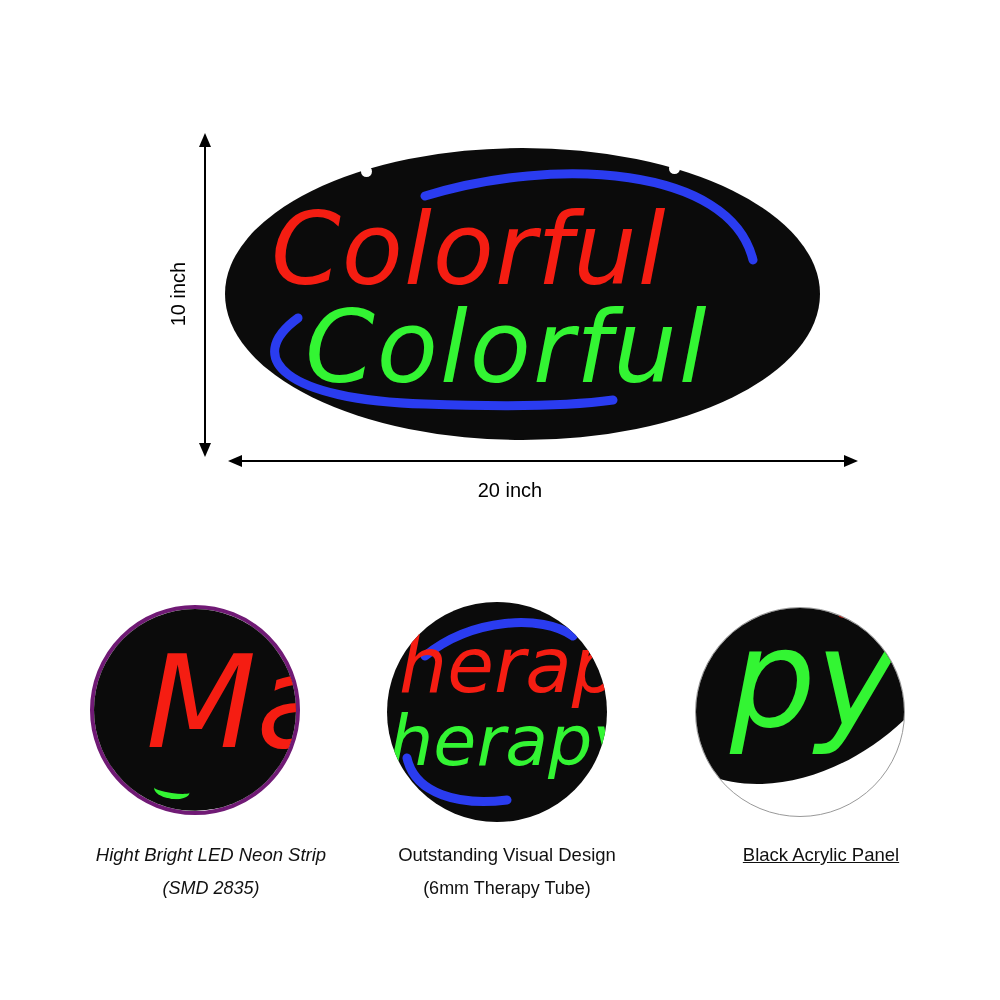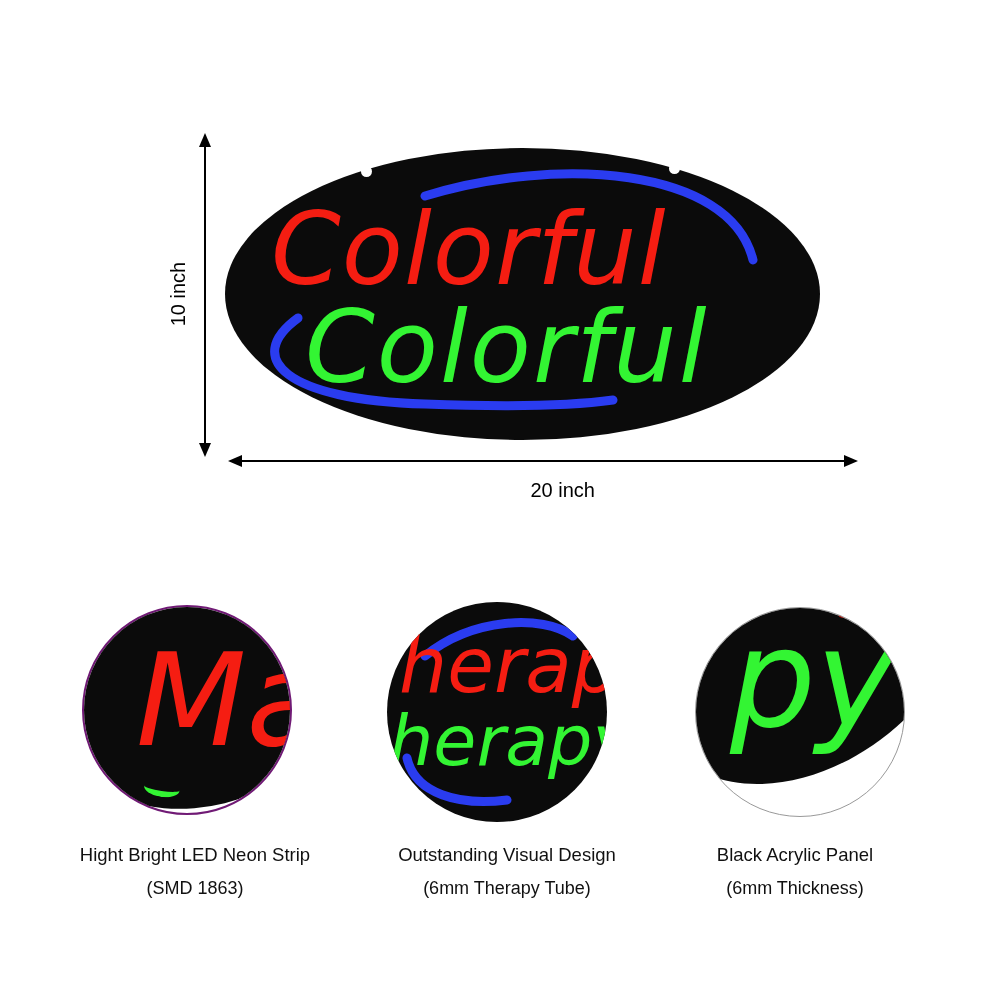--- a/index.html
+++ b/index.html
@@ -25,27 +25,27 @@
   .line2{left:80px;top:150px;font-size:100px;color:var(--green);letter-spacing:2px;}
   .tube{fill:none;stroke:var(--blue);stroke-width:9;stroke-linecap:round;}
 
   
   .dim-arrow{position:absolute;}
   .v-arrow{left:194px;top:131px;}
   .h-arrow{left:226px;top:450px;}
   .dim-line{stroke:#000;stroke-width:2;}
   .dim-head{fill:#000;}
   .dim-label{position:absolute;color:#000;font-size:20px;}
-  .h-label{left:425px;top:479px;width:170px;text-align:right;}
+  .h-label{left:425px;top:479px;width:170px;text-align:center;}
   .v-label{left:133px;top:283px;width:90px;height:22px;text-align:center;
            transform:rotate(-90deg);}
 
   
   .zoom{position:absolute;border-radius:50%;overflow:hidden;}
-  .zoom-1{left:82px;top:605px;width:210px;height:210px;background:#fff;border:2px solid #701a75;}
+  .zoom-1{left:90px;top:605px;width:210px;height:210px;background:#fff;border:4px solid #701a75;}
   .blob1{position:absolute;left:-48px;top:-58px;width:315px;height:258px;
          background:var(--panel);border-radius:50%;transform:rotate(-14deg);}
   .zoom1-text{position:absolute;left:52px;top:30px;font-family:"DejaVu Sans",sans-serif;
               font-style:italic;font-size:128px;line-height:1;color:var(--red);}
   .zoom1-green{position:absolute;left:60px;top:172px;width:36px;height:18px;
                border-bottom:6px solid var(--green);border-radius:50%;transform:rotate(8deg);}
 
   .zoom-2{left:387px;top:602px;width:220px;height:220px;background:var(--panel);}
   .zoom-2 svg{position:absolute;left:0;top:0;}
   .zoom2-red{position:absolute;left:12px;top:26px;font-family:"DejaVu Sans",sans-serif;
@@ -55,23 +55,23 @@
 
   .zoom-3{left:695px;top:607px;width:210px;height:210px;background:#fff;border:1px solid #999;}
   .zoom-3 svg{position:absolute;left:0;top:0;}
   .zoom3-text{position:absolute;left:34px;top:4px;font-family:"DejaVu Sans",sans-serif;
               font-style:italic;font-size:135px;line-height:1;color:var(--green);}
 
   
   .caption{position:absolute;width:310px;text-align:center;color:#111;}
   .caption .t{font-size:18.5px;}
   .caption .s{font-size:18px;margin-top:12px;}
-  .cap-1{left:40px;top:844px;}
+  .cap-1{left:56px;top:844px;font-style:italic;}
   .cap-2{left:352px;top:844px;}
-  .cap-3{left:640px;top:844px;}
+  .cap-3{left:666px;top:844px;text-decoration:underline;}
 </style>
 </head>
 <body>
 
 <div class="page">
 
   <div class="sign">
     <svg width="595" height="292" viewBox="0 0 595 292">
       <path class="tube" d="M 200 48 C 330 8 505 18 528 112"></path>
       <path class="tube" d="M 73 170 C 18 210 60 252 200 256 C 280 259 345 258 388 252"></path>
@@ -114,24 +114,23 @@
   <div class="zoom zoom-3">
     <svg width="210" height="210" viewBox="0 0 210 210">
       <path d="M -6 158 C 55 196 150 172 216 104 L 216 -6 L -6 -6 Z" fill="var(--panel)"></path>
       <path d="M 146 6 C 165 9 180 17 190 28" fill="none" stroke="var(--red)" stroke-width="7" stroke-linecap="round"></path>
     </svg>
     <div class="zoom3-text">py</div>
   </div>
 
   <div class="caption cap-1">
     <div class="t">Hight Bright LED Neon Strip</div>
-    <div class="s">(SMD 1863)</div>
+    <div class="s">(SMD 2835)</div>
   </div>
   <div class="caption cap-2">
     <div class="t">Outstanding Visual Design</div>
     <div class="s">(6mm Therapy Tube)</div>
   </div>
   <div class="caption cap-3">
     <div class="t">Black Acrylic Panel</div>
-    <div class="s">(6mm Thickness)</div>
   </div>
 
 </div>
 
 </body></html>

